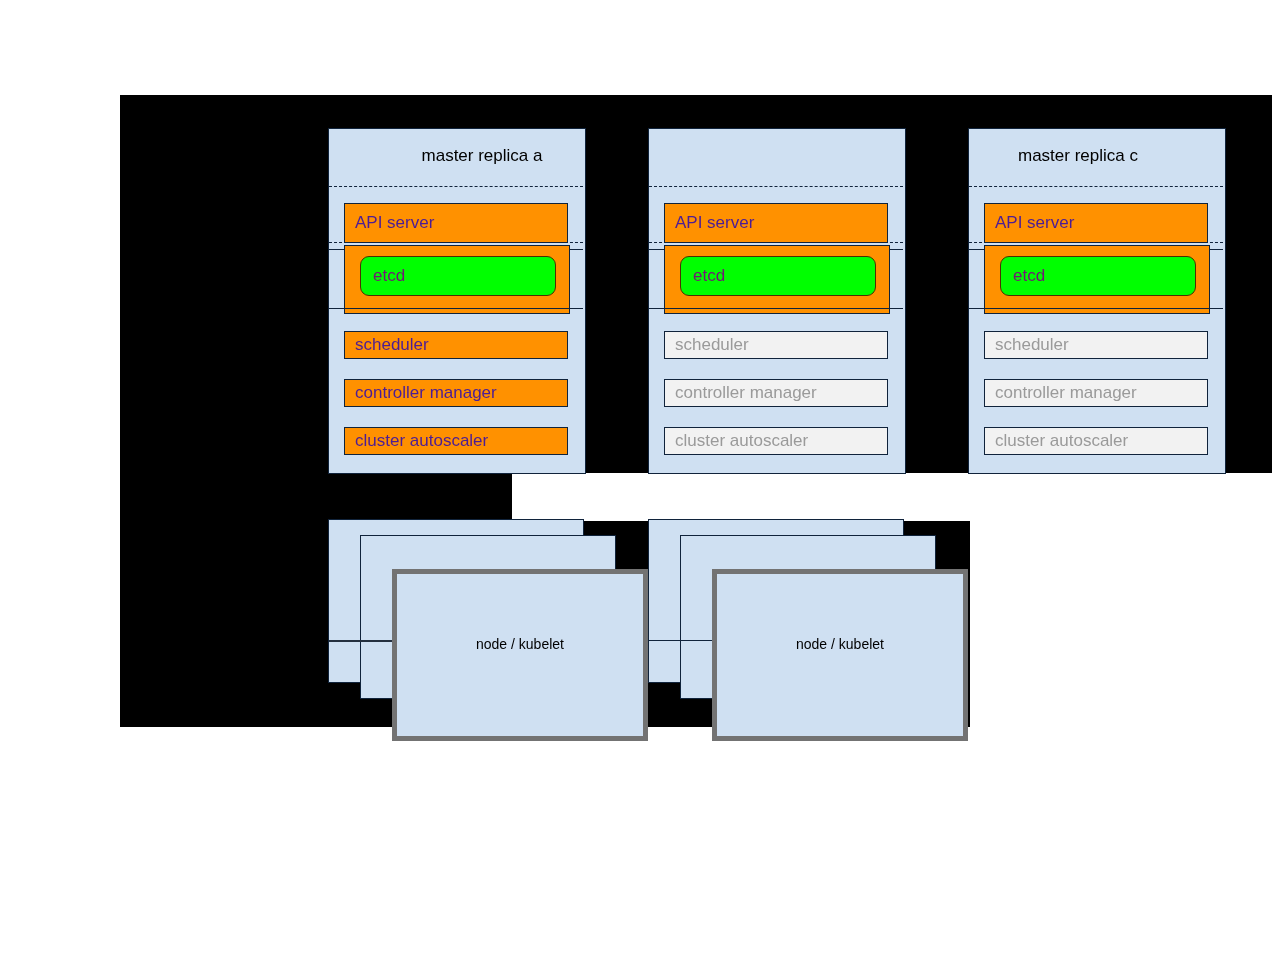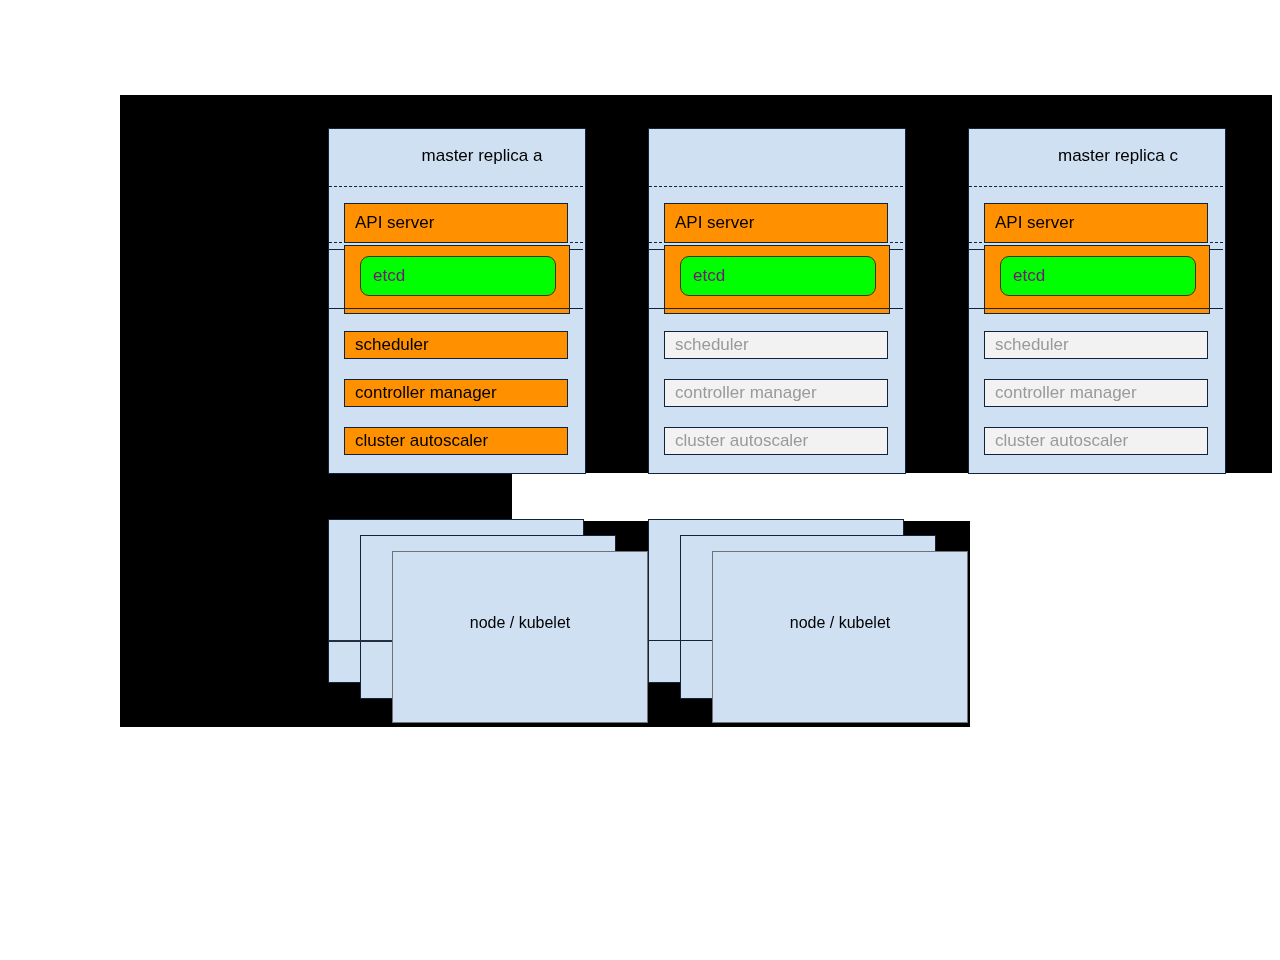--- a/index.html
+++ b/index.html
@@ -11,21 +11,21 @@
   #stage{position:relative;width:1280px;height:960px;overflow:hidden;}
 
   
   .backdrop{position:absolute;background:#000000;}
 
   
   .box{
     position:absolute;box-sizing:border-box;
     border:1px solid #10233b;
     display:flex;align-items:center;
-    font-size:17px;color:#000000;line-height:1.1;
+    font-size:17px;color:#4c1d95;line-height:1.1;
   }
   .box.left{justify-content:flex-start;padding-left:10px;}
 
   .replica-panel{background:#cfe0f2;border:1px solid #10233b;}
   .replica-title{
     position:absolute;box-sizing:border-box;
     display:flex;align-items:center;justify-content:center;
     font-size:17px;color:#000000;
   }
 
@@ -53,23 +53,23 @@
     border-top:2px solid #24303f;
   }
 
   
   .node-layer{
     position:absolute;box-sizing:border-box;
     background:#cfe0f2;border:1px solid #10233b;
   }
   .node-front{
     position:absolute;box-sizing:border-box;
-    background:#cfe0f2;border:1px solid #737373;
+    background:#cfe0f2;border:5px solid #737373;
     display:flex;align-items:flex-start;justify-content:center;
-    font-size:16px;color:#000000;
+    font-size:14px;color:#000000;margin-top:18px;
   }
   .node-label{margin-top:62px;}
 </style>
 </head>
 <body>
 
 <div id="stage">
 
   <div class="backdrop" style="left:120px;top:95px;width:1152px;height:378px;"></div>
   <div class="backdrop" style="left:120px;top:473px;width:392px;height:48px;"></div>
@@ -102,21 +102,21 @@
 
   <div class="etcd-wrap" style="position:absolute;left:664px;top:245px;width:224px;height:67px;"></div>
   <div class="etcd" style="left:680px;top:256px;width:196px;height:40px;">etcd</div>
   <div class="solid" style="left:649px;top:308px;width:254px;"></div>
 
   <div class="box inactive left" style="left:664px;top:331px;width:224px;height:28px;">scheduler</div>
   <div class="box inactive left" style="left:664px;top:379px;width:224px;height:28px;">controller manager</div>
   <div class="box inactive left" style="left:664px;top:427px;width:224px;height:28px;">cluster autoscaler</div>
 
   <div class="replica-panel" style="position:absolute;left:968px;top:128px;width:256px;height:344px;"></div>
-  <div class="replica-title" style="left:992px;top:128px;width:252px;height:56px;">master replica c</div>
+  <div class="replica-title" style="left:952px;top:128px;width:252px;height:56px;">master replica c</div>
   <div class="dash" style="left:969px;top:186px;width:254px;"></div>
 
   <div class="box orange left" style="left:984px;top:203px;width:224px;height:40px;">API server</div>
 
   <div class="dash" style="left:969px;top:242px;width:254px;"></div>
   <div class="solid" style="left:969px;top:249px;width:254px;"></div>
 
   <div class="etcd-wrap" style="position:absolute;left:984px;top:245px;width:224px;height:67px;"></div>
   <div class="etcd" style="left:1000px;top:256px;width:196px;height:40px;">etcd</div>
   <div class="solid" style="left:969px;top:308px;width:254px;"></div>

